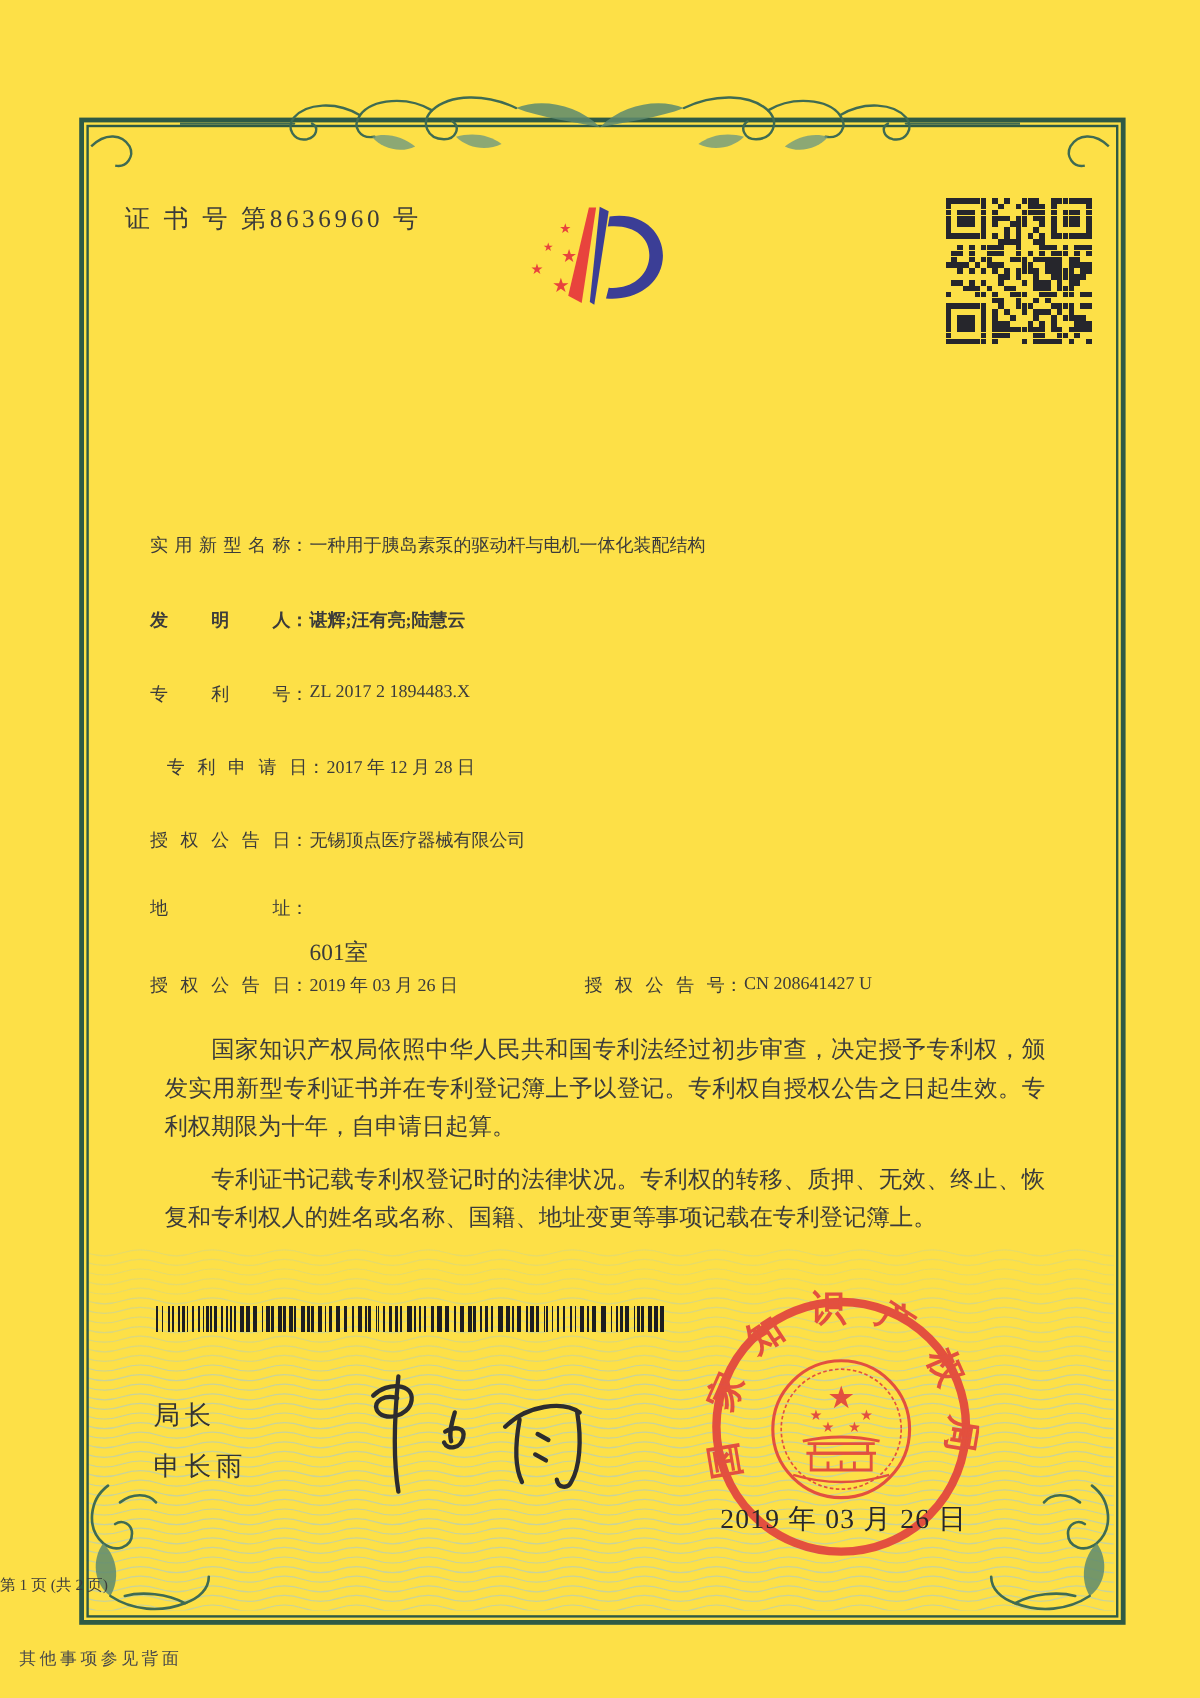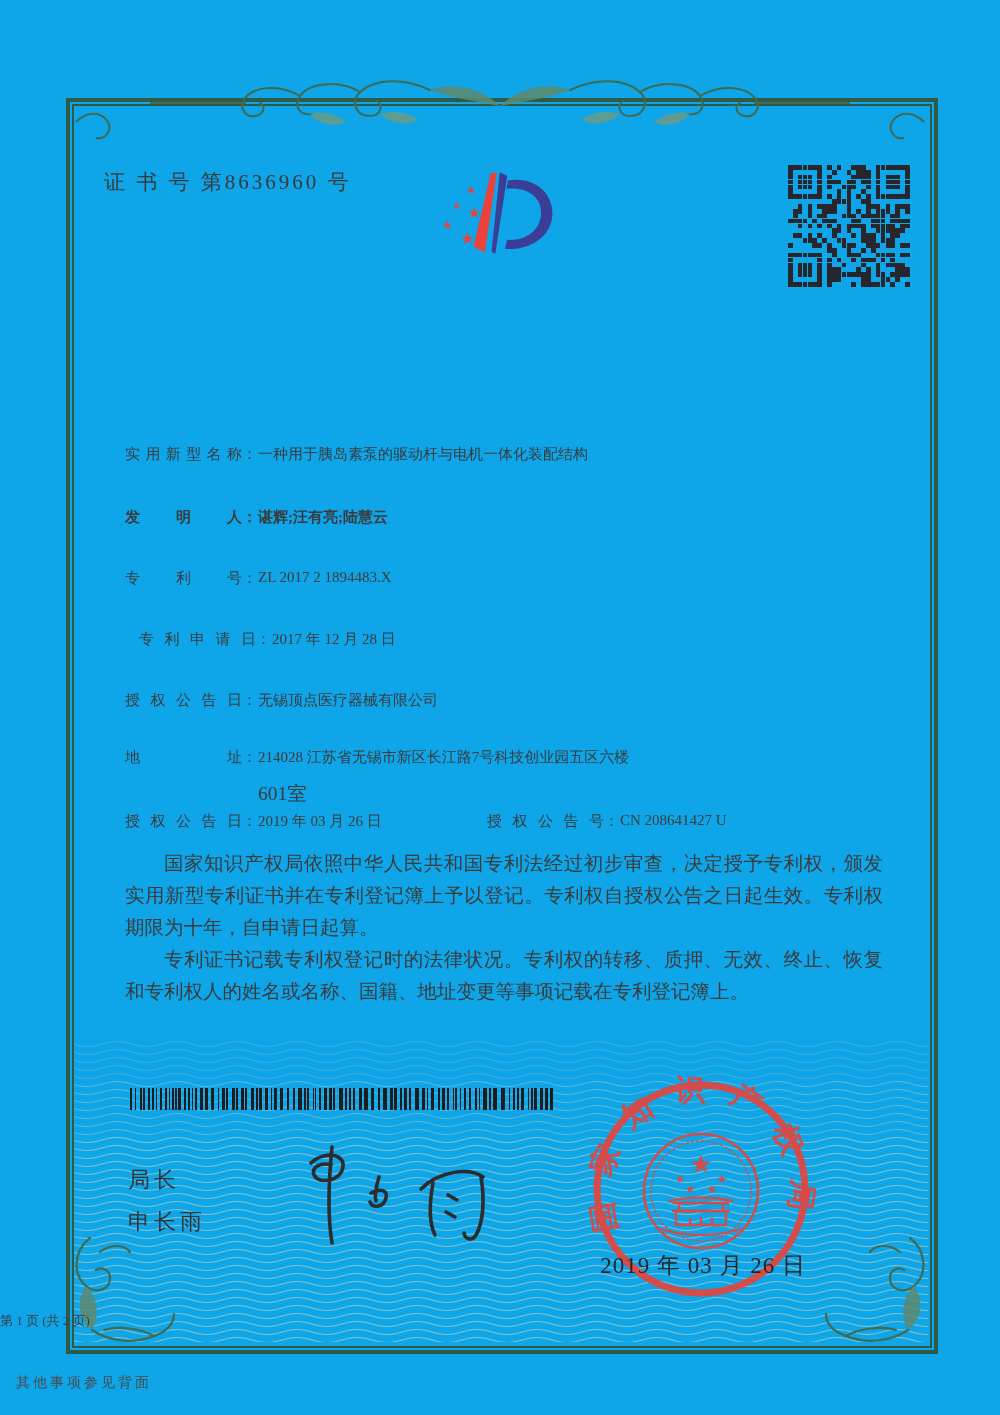--- a/index.html
+++ b/index.html
@@ -1,32 +1,32 @@
 <!DOCTYPE html>
 <html><head>
 <meta charset="utf-8">
 <style>
   html,body{margin:0;padding:0;background:#e8e6de;}
   .page{position:relative;width:1000px;height:1415px;margin:0 auto;
-        background:#0ea5e9;overflow:hidden;
+        background:#fde047;overflow:hidden;
         font-family:"Liberation Serif","DejaVu Serif",serif;color:#3b3b3b;}
   .frame{position:absolute;left:66px;top:98px;width:864px;height:1248px;
          border:4px solid #2f5a45;}
   .frame-inner{position:absolute;inset:2px;border:2px solid #2f5a45;}
   .cert-no{position:absolute;left:104px;top:168px;font-size:21px;letter-spacing:3px;color:#3a3a3a;}
   .title{position:absolute;left:0;right:0;top:320px;text-align:center;
          font-size:48px;font-weight:bold;letter-spacing:10px;color:#2c2c2c;}
   .row{position:absolute;font-size:15px;white-space:nowrap;display:flex;color:#3b3b3b;}
   .lbl{display:inline-block;width:117px;text-align:justify;text-align-last:justify;}
   .colon{display:inline-block;width:16px;}
   .val{display:inline-block;}
   .addr2{position:absolute;left:258px;top:780px;font-size:19.5px;}
   .paras{position:absolute;left:125px;top:848px;width:758px;
          font-size:19.5px;line-height:32px;text-align:justify;color:#3b3b3b;}
-  .paras p{margin:0;text-indent:2em;}
+  .paras p{margin:12px;text-indent:2em;}
   .sig-title{position:absolute;left:128px;top:1165px;font-size:22px;letter-spacing:4px;color:#333;}
   .sig-name{position:absolute;left:128px;top:1207px;font-size:22px;letter-spacing:4px;color:#333;}
   .seal-date{position:absolute;left:598px;top:1250px;width:210px;text-align:center;
              font-size:23px;color:#26262b;z-index:6;letter-spacing:1px;}
   .page-info{position:absolute;left:0;right:0;top:1312px;text-align:left;
              font-size:13px;color:#3c3c3c;z-index:5;}
   .back-note{position:absolute;left:0;right:0;top:1374px;text-align:left;
              font-size:14px;letter-spacing:3px;color:#4a4a4a;padding-left:16px;}
   .abs{position:absolute;}
   svg{display:block;}
@@ -498,21 +498,20 @@
       <span class="val">2017 年 12 月 28 日</span>
   </div>
   <div class="row" style="left:125px;top:691px;">
     <span class="lbl">授权公告日</span>
       <span class="colon">：</span>
       <span class="val">无锡顶点医疗器械有限公司</span>
   </div>
   <div class="row" style="left:125px;top:748px;">
     <span class="lbl">地址</span>
       <span class="colon">：</span>
-      <span class="val">214028 江苏省无锡市新区长江路7号科技创业园五区六楼</span>
   </div>
   <div class="addr2">601室</div>
   <div class="row" style="left:125px;top:812px;">
     <span class="lbl">授权公告日</span>
       <span class="colon">：</span>
       <span class="val">2019 年 03 月 26 日</span>
   </div>
   <div class="row" style="left:487px;top:812px;">
     <span class="lbl">授权公告号</span>
       <span class="colon">：</span>

